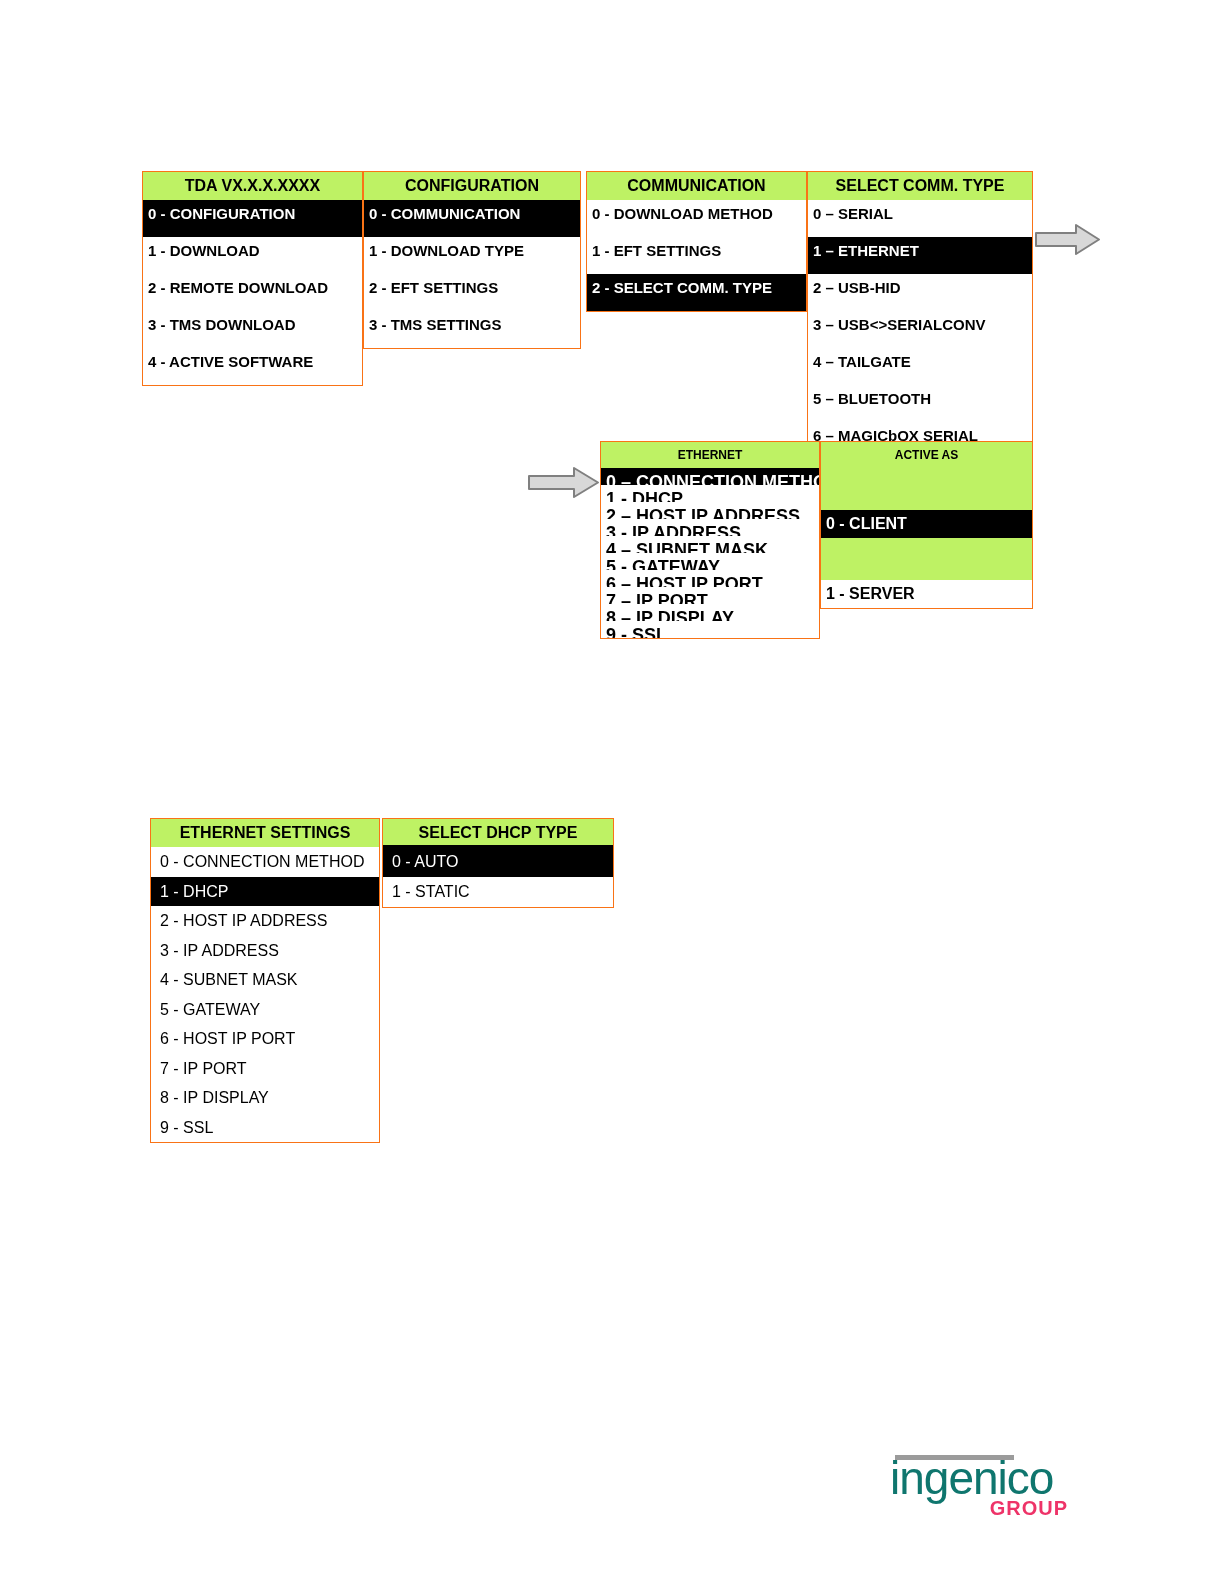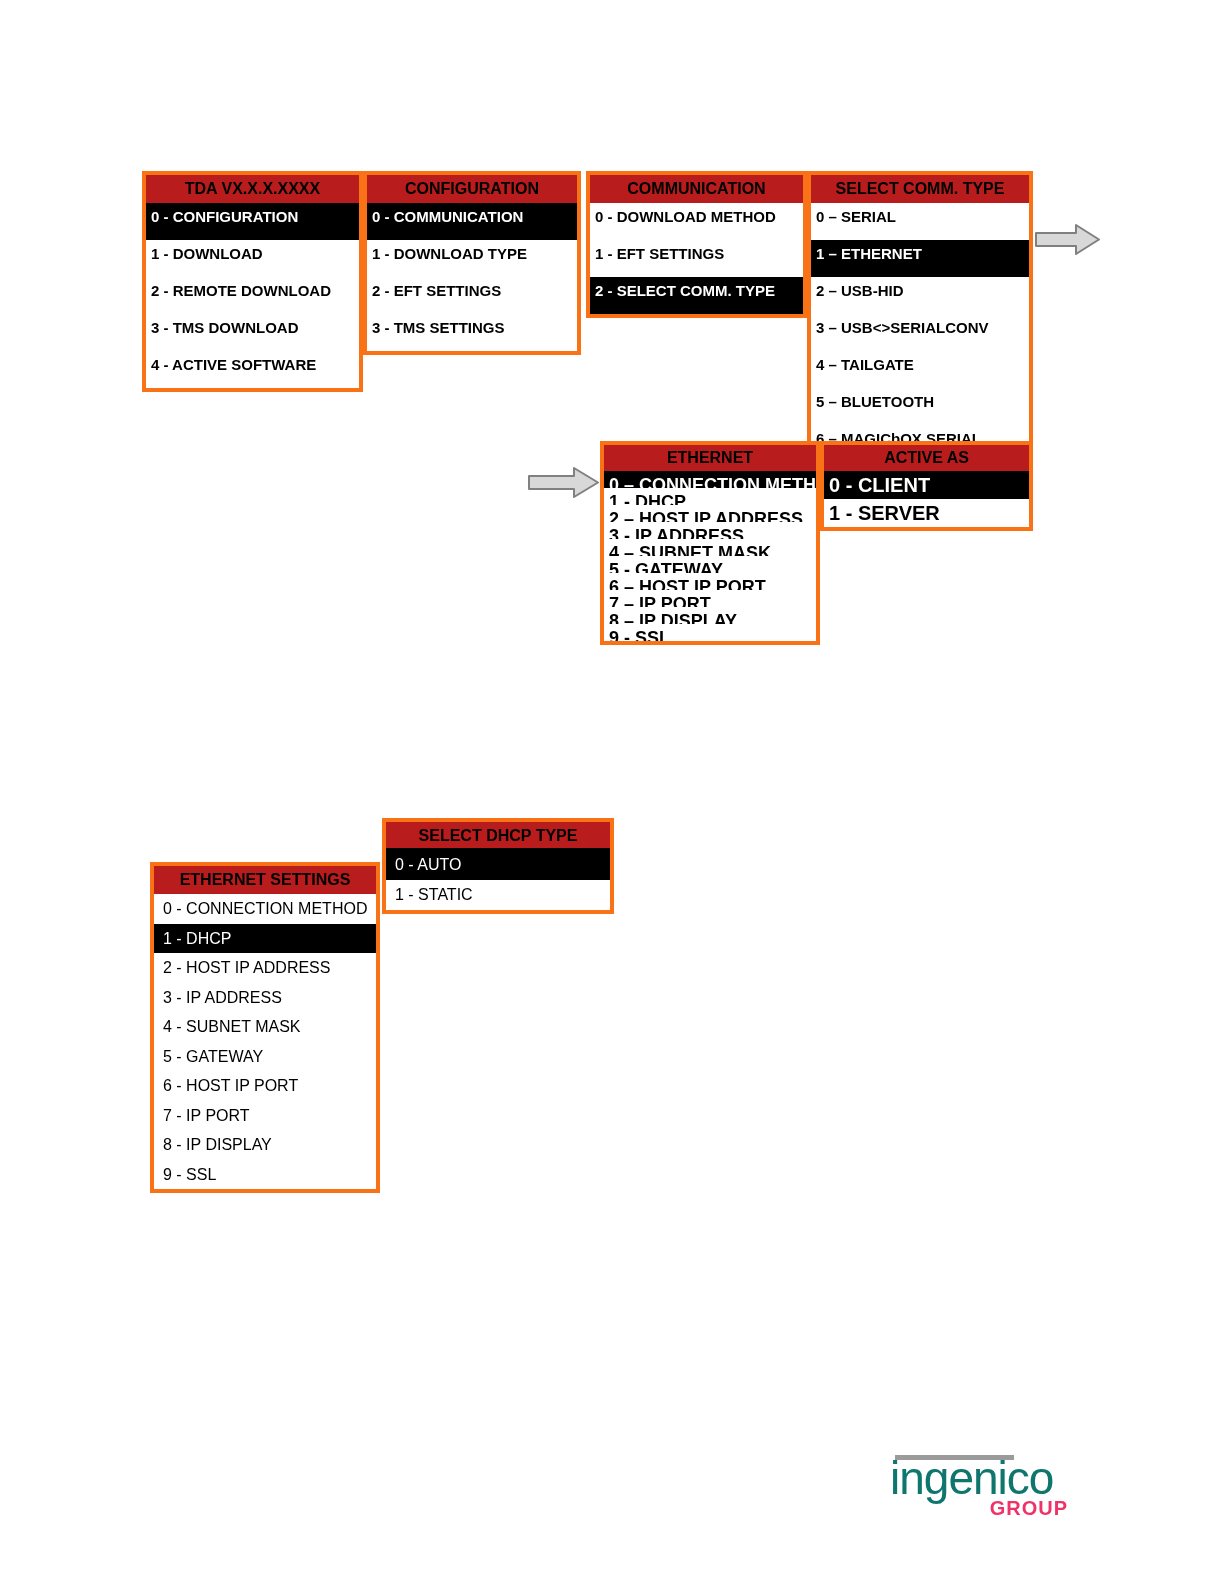--- a/index.html
+++ b/index.html
@@ -6,22 +6,22 @@
   html,body { background:#ffffff; }
   body {
     position:relative;
     width:1224px; height:1584px;
     overflow:hidden;
     font-family:"Liberation Sans", sans-serif;
     color:#000;
   }
   .menu {
     position:absolute;
-    background:#b91c1c;
-    border:4px solid #f97316;
+    background:#bef264;
+    border:1px solid #f97316;
   }
   .menu-title {
     font-weight:bold;
     text-align:center;
     white-space:nowrap;
     overflow:hidden;
   }
   .menu-row {
     white-space:nowrap;
     overflow:hidden;
@@ -32,30 +32,30 @@
 
   
   .top .menu-title { height:28px; line-height:28px; font-size:16px; }
   .top .menu-row  { height:37px; line-height:28.5px; font-size:15px; font-weight:bold; padding-left:5px; }
   #menu-tda            { left:142px; top:171px; width:221px; }
   #menu-configuration  { left:363px; top:171px; width:218px; }
   #menu-communication  { left:586px; top:171px; width:221px; }
   #menu-select-comm    { left:807px; top:171px; width:226px; }
 
   
-  .mid .menu-title { height:26px; line-height:26px; font-size:16px; }
+  .mid .menu-title { height:26px; line-height:26px; font-size:12px; }
   .mid .menu-row  { height:17px; line-height:29px; font-size:18px; font-weight:bold; padding-left:5px; }
   #menu-ethernet   { left:600px; top:441px; width:220px; }
   #menu-connect-as { left:820px; top:441px; width:213px; }
-  #menu-connect-as .menu-row { height:28px; line-height:28px; font-size:20px; }
+  #menu-connect-as .menu-row { height:28px; line-height:28px; font-size:16px;margin-top:42px; }
 
   
   .bottom .menu-title { height:28px; line-height:28px; font-size:16px; }
   .bottom .menu-row  { height:29.5px; line-height:29.5px; font-size:16px; font-weight:normal; padding-left:9px; }
-  #menu-ethernet-settings { left:150px; top:862px; width:230px; }
+  #menu-ethernet-settings { left:150px; top:818px; width:230px; }
   #menu-select-dhcp       { left:382px; top:818px; width:232px; }
   #menu-select-dhcp .menu-title { border-bottom:2px solid #000; }
   #menu-select-dhcp .menu-row { height:30px; line-height:30px; }
 
   .flow-arrow { position:absolute; }
   #arrow-comm     { left:1035px; top:223px; }
   #arrow-ethernet { left:528px;  top:466px; }
 
   
   .logo { position:absolute; left:890px; top:1446px; width:182px; }

